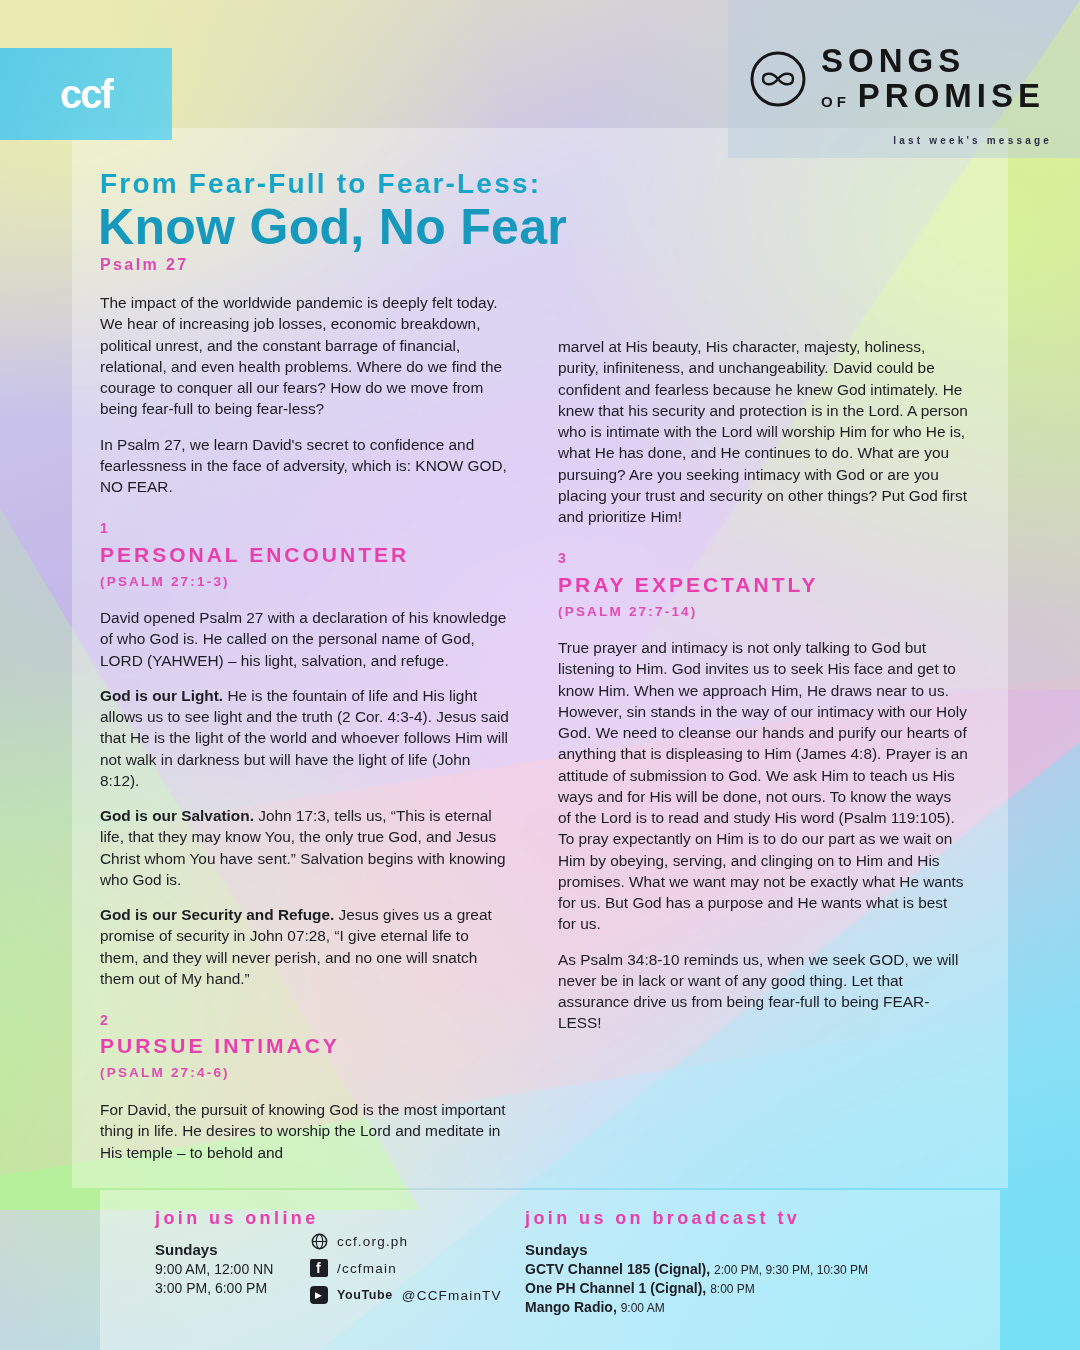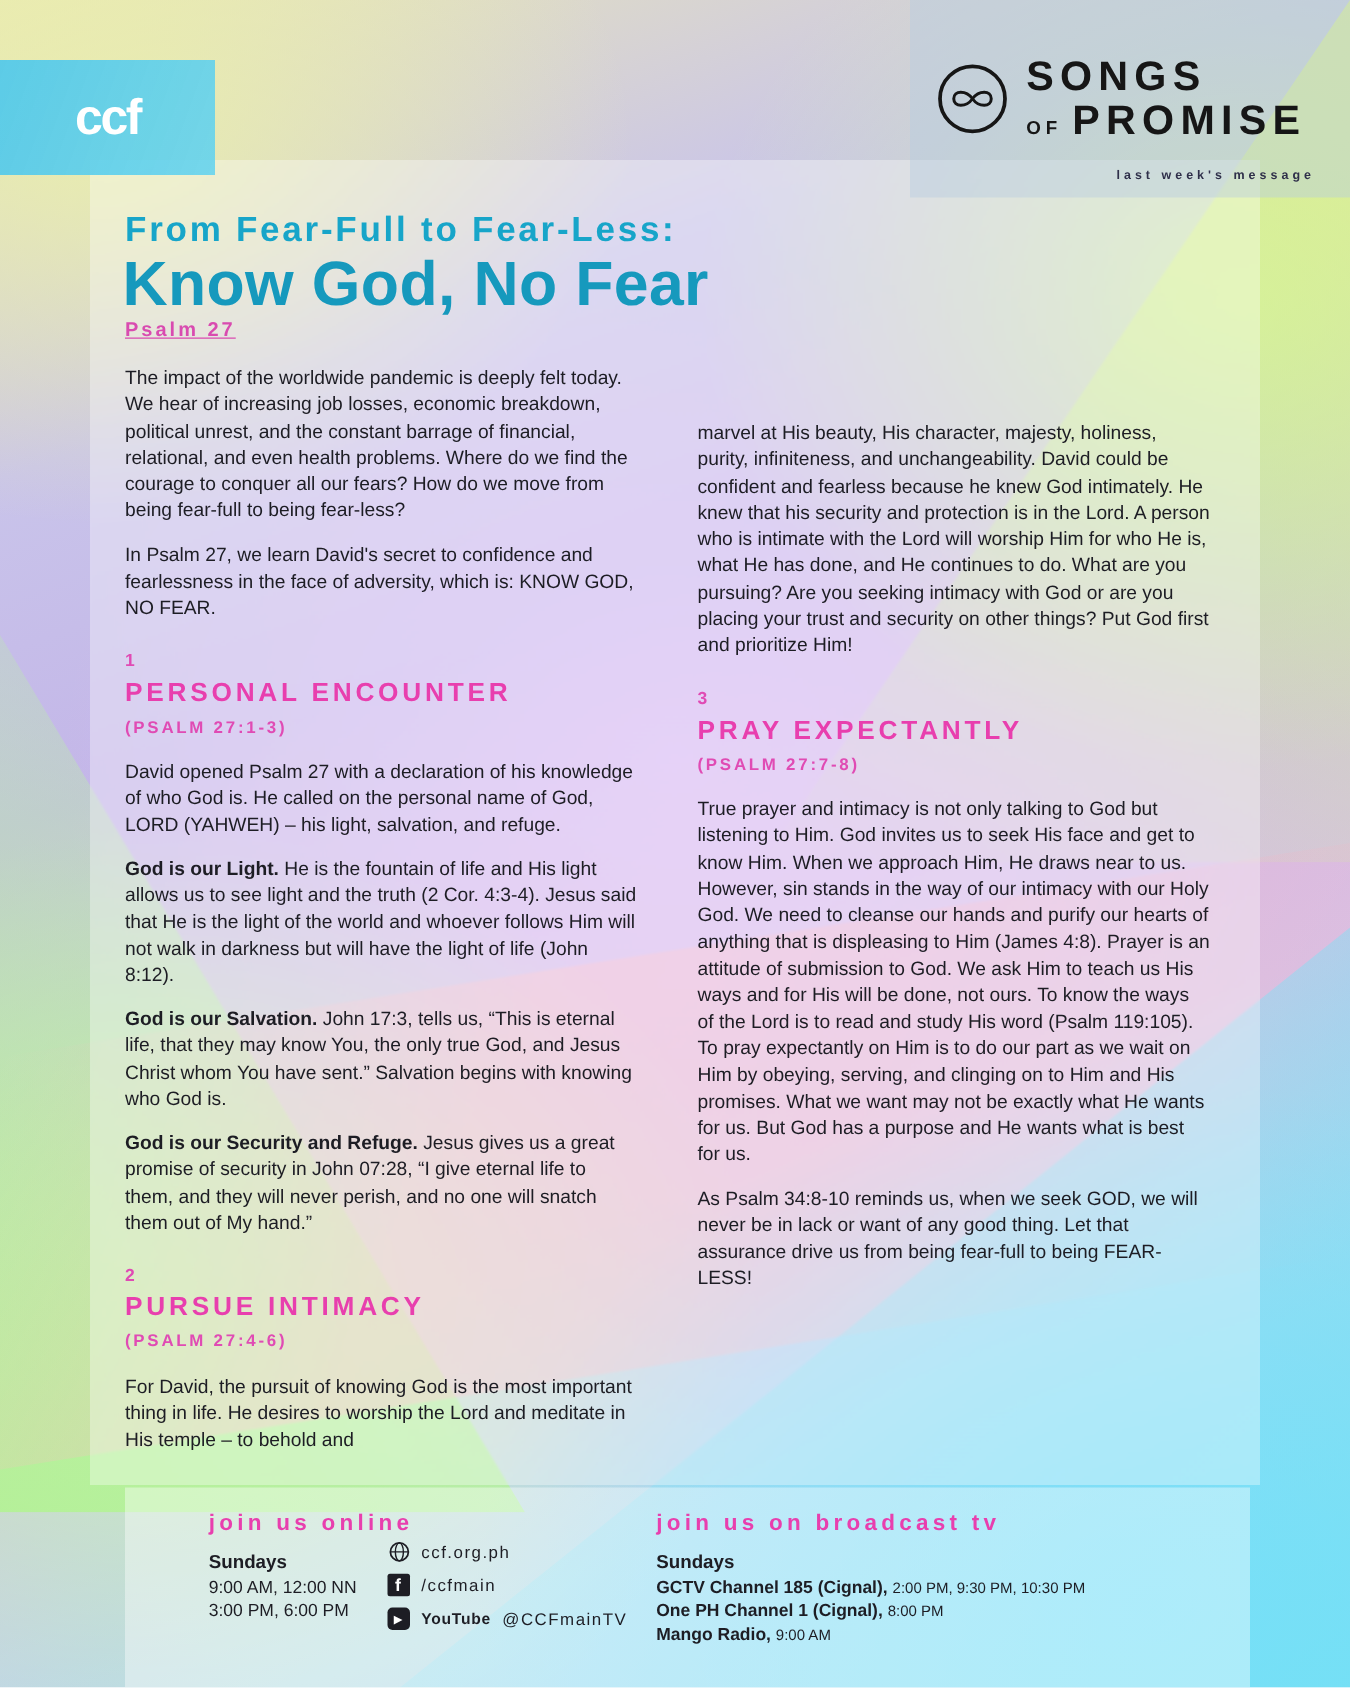--- a/index.html
+++ b/index.html
@@ -156,21 +156,20 @@
     font-weight: bold;
     letter-spacing: 0.3px;
   }
   .subref {
     position: absolute;
     left: 100px; top: 256px;
     color: #d94bb0;
     font-size: 16px;
     font-weight: bold;
     letter-spacing: 2.4px;
-    text-decoration: underline;
   }
 
   
   .col {
     position: absolute;
     width: 410px;
     color: #1d1d24;
     font-size: 15.4px;
     line-height: 1.38;
   }
@@ -319,27 +318,27 @@
     <div class="sechead">PURSUE INTIMACY</div>
     <div class="secref">(PSALM 27:4-6)</div>
     <p>For David, the pursuit of knowing God is the most important thing in life. He desires to worship the Lord and meditate in His temple – to behold and</p>
   </div>
 
   <div class="col right">
     <p>marvel at His beauty, His character, majesty, holiness, purity, infiniteness, and unchangeability. David could be confident and fearless because he knew God intimately. He knew that his security and protection is in the Lord. A person who is intimate with the Lord will worship Him for who He is, what He has done, and He continues to do. What are you pursuing? Are you seeking intimacy with God or are you placing your trust and security on other things? Put God first and prioritize Him!</p>
 
     <div class="secnum">3</div>
     <div class="sechead">PRAY EXPECTANTLY</div>
-    <div class="secref">(PSALM 27:7-8)</div>
+    <div class="secref">(PSALM 27:7-14)</div>
 
     <p>True prayer and intimacy is not only talking to God but listening to Him. God invites us to seek His face and get to know Him. When we approach Him, He draws near to us. However, sin stands in the way of our intimacy with our Holy God. We need to cleanse our hands and purify our hearts of anything that is displeasing to Him (James 4:8). Prayer is an attitude of submission to God. We ask Him to teach us His ways and for His will be done, not ours. To know the ways of the Lord is to read and study His word (Psalm 119:105). To pray expectantly on Him is to do our part as we wait on Him by obeying, serving, and clinging on to Him and His promises. What we want may not be exactly what He wants for us. But God has a purpose and He wants what is best for us.</p>
     <p>As Psalm 34:8-10 reminds us, when we seek GOD, we will never be in lack or want of any good thing. Let that assurance drive us from being fear-full to being FEAR-LESS!</p>
   </div>
 
-  <div class="foot" style="left:155px; top:1208px; width:300px;margin-left:12px;">
+  <div class="foot" style="left:155px; top:1208px; width:300px;">
     <div class="foot-title">join us online</div>
     <div class="foot-sub">Sundays</div>
     <div class="foot-line">9:00 AM, 12:00 NN</div>
     <div class="foot-line">3:00 PM, 6:00 PM</div>
   </div>
 
   <div class="social">
     <div class="social-row">
       <span class="ico">
         <svg width="17" height="17" viewBox="0 0 18 18">

